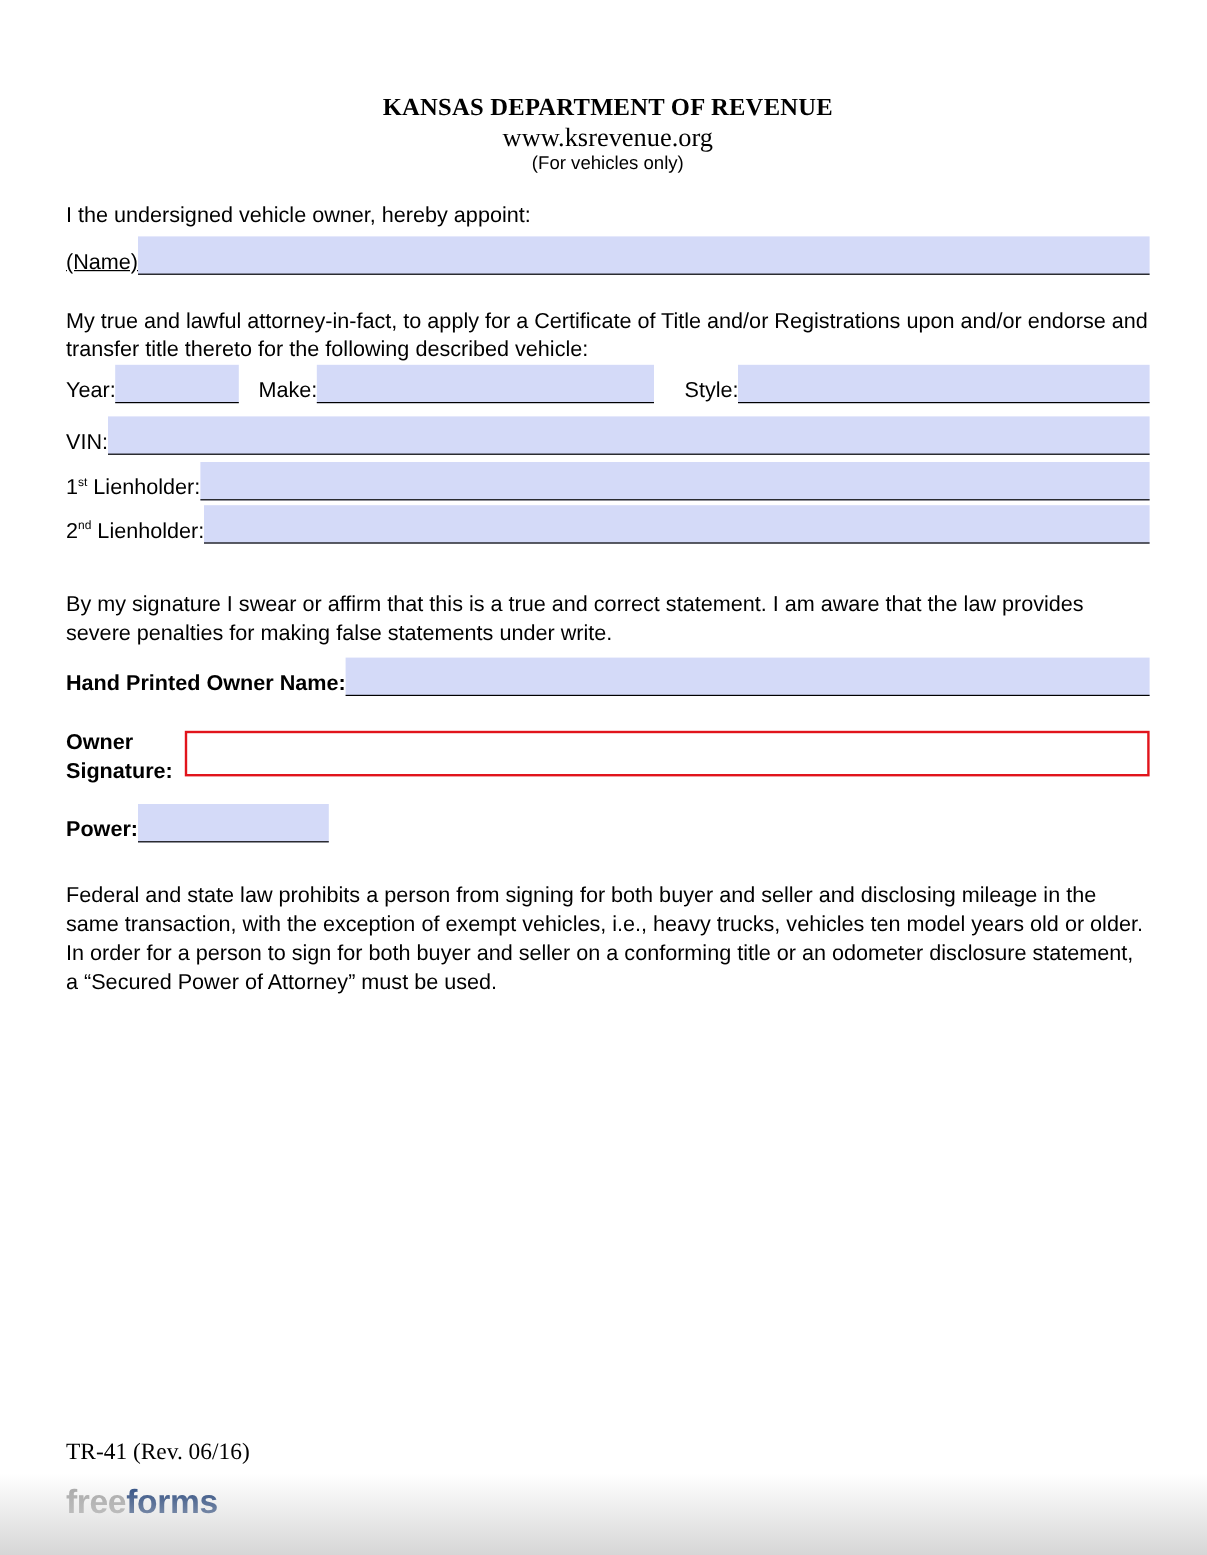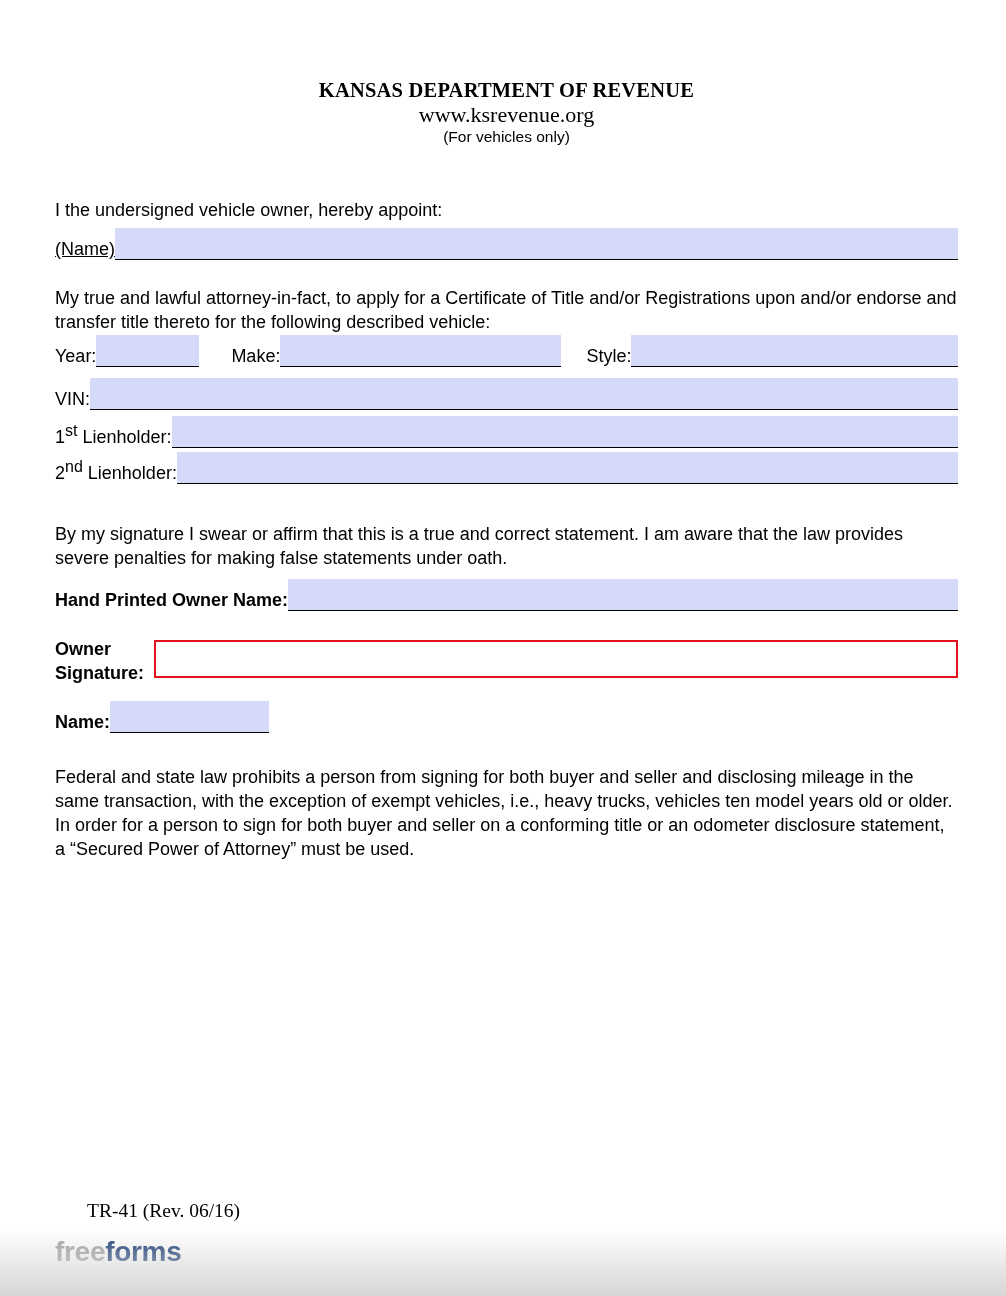--- a/index.html
+++ b/index.html
@@ -16,48 +16,48 @@
   .content { padding: 57px 48px 0 55px; }
 
   
   .header { text-align: center; font-family: "Liberation Serif", serif; margin-top: 21px; }
   .header .title { font-size: 20.5px; font-weight: bold; line-height: 24px; letter-spacing: 0.2px; }
   .header .website { font-size: 22px; line-height: 22px; margin-top: 2px; }
   .header .subtitle { font-family: "Liberation Sans", sans-serif; font-size: 15.5px; line-height: 20px; margin-top: 1px; text-align: center; }
 
   
   .para { margin: 0; line-height: 24px; max-width: 905px; }
-  .para.intro { margin-top: 51px; }
+  .para.intro { margin-top: 20px; }
   .para.attorney { margin-top: 26px; }
   .para.liens { margin-top: 36px; }
   .para.oath { margin-top: 38px; }
   .para.federal { margin-top: 32px; }
 
   
   .row { display: flex; align-items: flex-end; max-width: 905px; }
   .label { white-space: nowrap; line-height: 22px; }
   .label.bold { font-weight: bold; }
-  sup { font-size: 16px; line-height: 0; }
+  sup { font-size: 10px; line-height: 0; }
 
   .field {
     background: var(--field-bg, #d4daf8);
     border: none;
     border-bottom: 1.6px solid #000;
     height: 32px;
     font: 18px "Liberation Sans", sans-serif;
     padding: 0 5px;
     outline: none;
     border-radius: 0;
   }
   .grow { flex: 1 1 auto; min-width: 0; }
 
   .name-row { margin-top: 6px; text-decoration: underline; }
   .vehicle-row { margin-top: 1px; }
   .vehicle-row .year-field { width: 103px; }
-  .vehicle-row .make-label { margin-left: 32px; }
+  .vehicle-row .make-label { margin-left: 16px; }
   .vehicle-row .make-field { width: 281px; }
   .vehicle-row .style-label { margin-left: 25px; }
   .vin-row { margin-top: 11px; }
   .lien-row-1 { margin-top: 6px; }
   .lien-row-2 { margin-top: 4px; }
   .handprint-row { margin-top: 9px; }
 
   .signature-row { margin-top: 26px; align-items: stretch; }
   .signature-row .label { width: 99px; line-height: 24px; align-self: flex-start; white-space: normal; }
   .signature-field {
@@ -71,21 +71,20 @@
     border-radius: 0;
   }
   .date-row { margin-top: 16px; }
   .date-row .field { width: 159px; }
 
   
   .form-number {
     position: absolute; left: 55px; top: 1200px;
     font-family: "Liberation Serif", serif;
     font-size: 19.5px;
-    margin-left: 32px;
   }
   .logo { position: absolute; left: 55px; top: 1236px; font-size: 28px; font-weight: bold; letter-spacing: -0.3px; }
   .logo .free { color: var(--logo-free, #a3a3a3); }
   .logo .forms { color: var(--logo-forms, #173a75); }
 
   .bottom-fade {
     position: absolute; left: 0; right: 0; bottom: 0; height: 68px;
     background: linear-gradient(to bottom, rgba(214,214,214,0) 0%, #d6d6d6 100%);
     pointer-events: none;
   }
@@ -128,34 +127,34 @@
   <div class="row lien-row-1">
     <span class="label"><span>1</span><sup>st</sup><span> Lienholder:</span></span>
     <input type="text" class="field grow" value="" style="">
   </div>
 
   <div class="row lien-row-2">
     <span class="label"><span>2</span><sup>nd</sup><span> Lienholder:</span></span>
     <input type="text" class="field grow" value="" style="">
   </div>
 
-  <p class="para oath">By my signature I swear or affirm that this is a true and correct statement. I am aware that the law provides severe penalties for making false statements under oath.</p>
+  <p class="para oath">By my signature I swear or affirm that this is a true and correct statement. I am aware that the law provides severe penalties for making false statements under write.</p>
 
   <div class="row handprint-row">
     <span class="label bold">Hand Printed Owner Name:</span>
     <input type="text" class="field grow" value="" style="">
   </div>
 
   <div class="row signature-row">
     <span class="label bold">Owner Signature:</span>
     <input type="text" class="signature-field" value="" style="">
   </div>
 
   <div class="row date-row">
-    <span class="label bold">Name:</span>
+    <span class="label bold">Power:</span>
     <input type="text" class="field" value="" style="">
   </div>
 
   <p class="para federal">Federal and state law prohibits a person from signing for both buyer and seller and disclosing mileage in the same transaction, with the exception of exempt vehicles, i.e., heavy trucks, vehicles ten model years old or older. In order for a person to sign for both buyer and seller on a conforming title or an odometer disclosure statement, a “Secured Power of Attorney” must be used.</p>
 
 </div>
 
 <div class="form-number">TR-41 (Rev. 06/16)</div>
 
 <div class="logo"><span class="free">free</span><span class="forms">forms</span></div>

